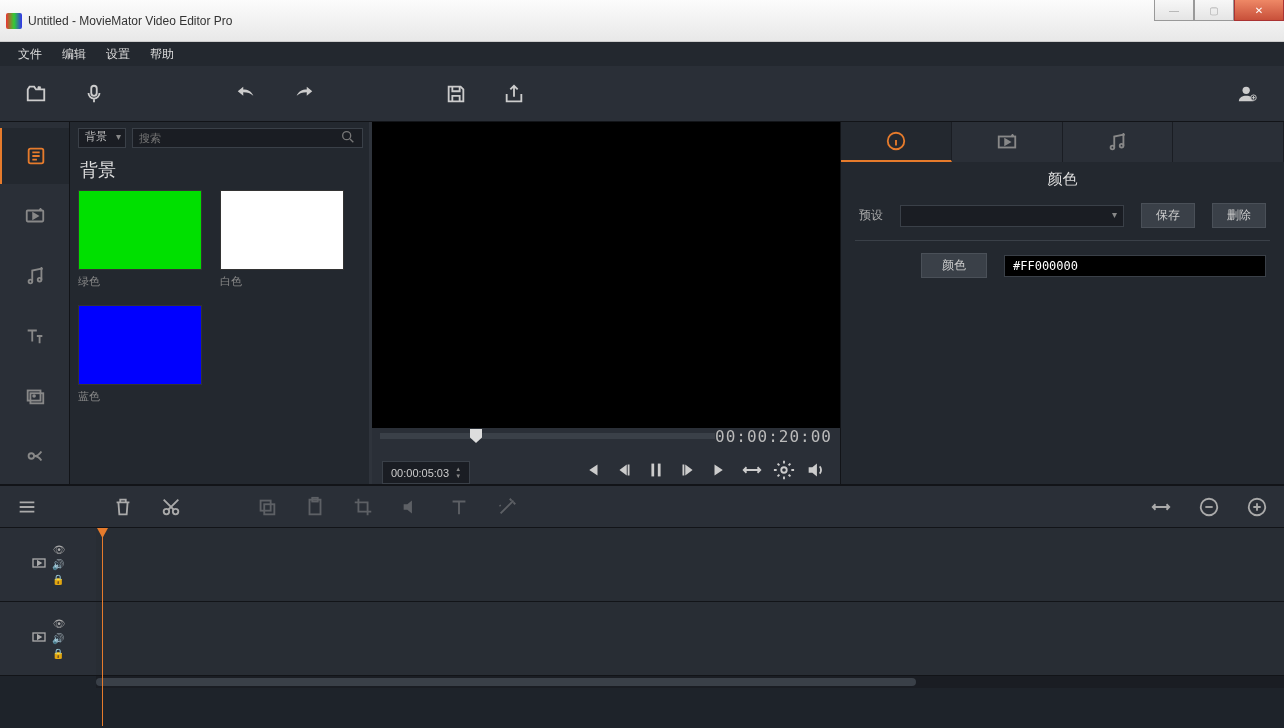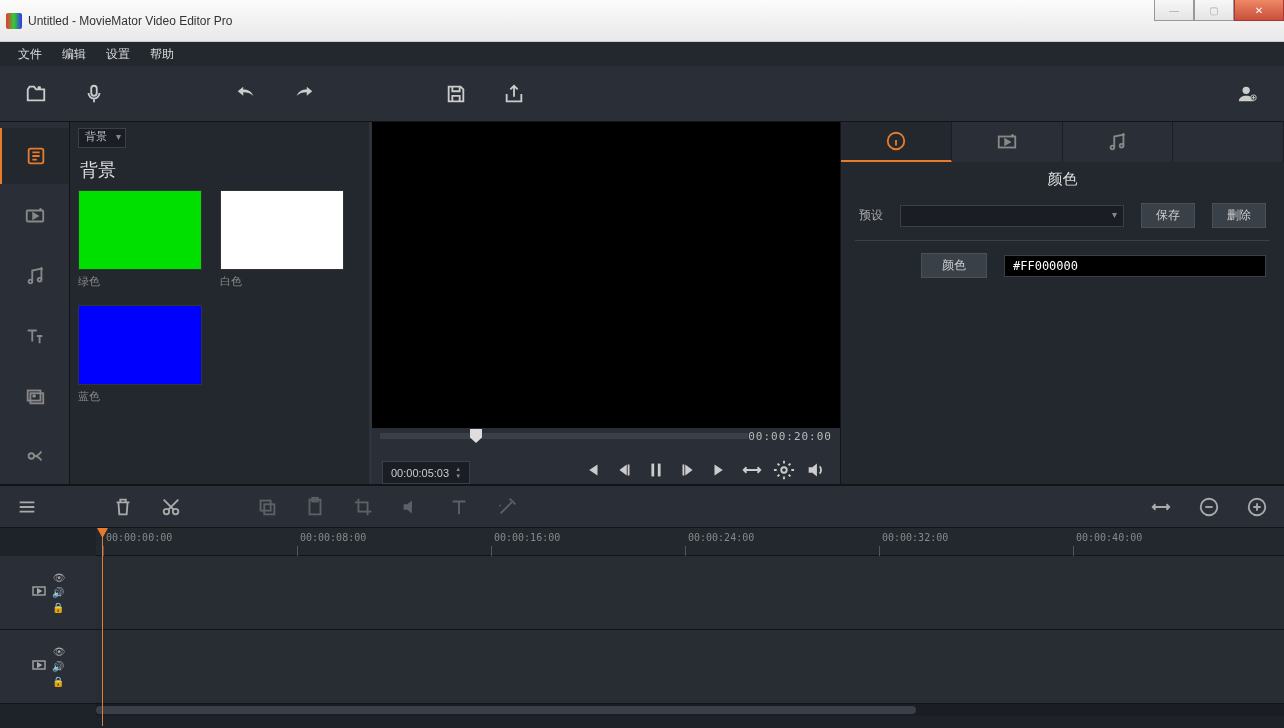--- a/index.html
+++ b/index.html
@@ -43,21 +43,21 @@
 .thumb.selected .swatch { border:2px solid #e67b2c; }
 .thumb .cap { font-size:11px; color:#888; margin-top:4px; }
 .thumb.selected .cap { background:#d3674a; color:#222; padding:1px 3px; }
 
 
 .preview { flex:1; background:#23282f; display:flex; flex-direction:column; }
 .screen { background:#000; flex:1; margin:0; }
 .scrub { height:16px; background:#2a2f37; position:relative; display:flex; align-items:center; padding:0 8px;}
 .scrub .bar { flex:1; height:6px; background:#3a4048; position:relative; }
 .scrub .handle { position:absolute; left:90px; top:-4px; width:12px; height:14px; background:#ddd; clip-path:polygon(0 0,100% 0,100% 60%,50% 100%,0 60%); }
-.scrub .total { font-size:11px; color:#bbb; font-family:monospace; letter-spacing:1px;}
+.scrub .total { font-size:16px; color:#bbb; font-family:monospace; letter-spacing:1px;}
 .pcontrols { height:40px; background:#2a2f37; display:flex; align-items:flex-end; padding:0 10px; gap:4px; }
 .timebox { background:#1a1d23; border:1px solid #3a4048; color:#ccc; font-size:11px; font-family:monospace; padding:4px 8px; display:flex; align-items:center; gap:6px;}
 .spin { display:flex; flex-direction:column; gap:1px; }
 .spin span { font-size:6px; line-height:6px; color:#888; }
 .pcontrols .ibtn { width:28px; height:28px; display:flex; align-items:center; justify-content:center; color:#ccc; }
 
 
 .props { width: 444px; background:#23282f; display:flex; flex-direction:column; border-left:1px solid #121418;}
 .ptabs { display:flex; height:40px; background:#2a2f37;}
 .ptab { flex:1; display:flex; align-items:center; justify-content:center; color:#888; border-right:1px solid #1a1d23;}
@@ -200,20 +200,27 @@
         <svg viewBox="0 0 24 24" fill="none" stroke="currentColor" stroke-width="2">
           <circle cx="8" cy="12" r="3"></circle>
           <path d="M11 12c4 0 6 2 8 5M11 12c4 0 6-2 8-5"></path>
         </svg>
       </div>
   </div>
 
   <div class="library">
     <div class="librow">
       <div class="combo"><span>背景</span></div>
+      <div class="search">
+        <span>搜索</span>
+        <span style="margin-left:auto" class="sm"><svg viewBox="0 0 24 24" fill="none" stroke="#777" stroke-width="2">
+              <circle cx="10" cy="10" r="6"></circle>
+              <path d="M15 15l5 5"></path>
+            </svg></span>
+      </div>
     </div>
     <div class="section-title">背景</div>
     <div class="thumbs" id="thumbs">
         <div class="thumb">
           <div class="swatch" style="background:#00e000"></div>
           <div class="cap">绿色</div>
         </div>
         <div class="thumb">
           <div class="swatch" style="background:#ffffff"></div>
           <div class="cap">白色</div>
@@ -397,28 +404,20 @@
   <div class="ibtn">
       <svg viewBox="0 0 24 24" fill="none" stroke="currentColor" stroke-width="2">
         <circle cx="12" cy="12" r="9"></circle>
         <path d="M8 12h8M12 8v8"></path>
       </svg>
     </div>
 </div>
 
 <div class="timeline">
   <div class="playhead"></div>
-  <div class="ruler" id="ruler">
-      <div class="tick" style="left: 10px;">00:00:00:00</div>
-      <div class="tick" style="left: 204px;">00:00:08:00</div>
-      <div class="tick" style="left: 398px;">00:00:16:00</div>
-      <div class="tick" style="left: 592px;">00:00:24:00</div>
-      <div class="tick" style="left: 786px;">00:00:32:00</div>
-      <div class="tick" style="left: 980px;">00:00:40:00</div>
-    </div>
   <div class="track">
     <div class="trhead">
       <span class="sm"><svg viewBox="0 0 24 24" fill="none" stroke="#aaa" stroke-width="2">
             <rect x="3" y="6" width="18" height="12"></rect>
             <path d="M10 9l5 3-5 3z" fill="#aaa"></path>
           </svg></span>
       <div class="trcontrols">
         <span>👁</span>
         <span>🔊</span>
         <span>🔒</span>

